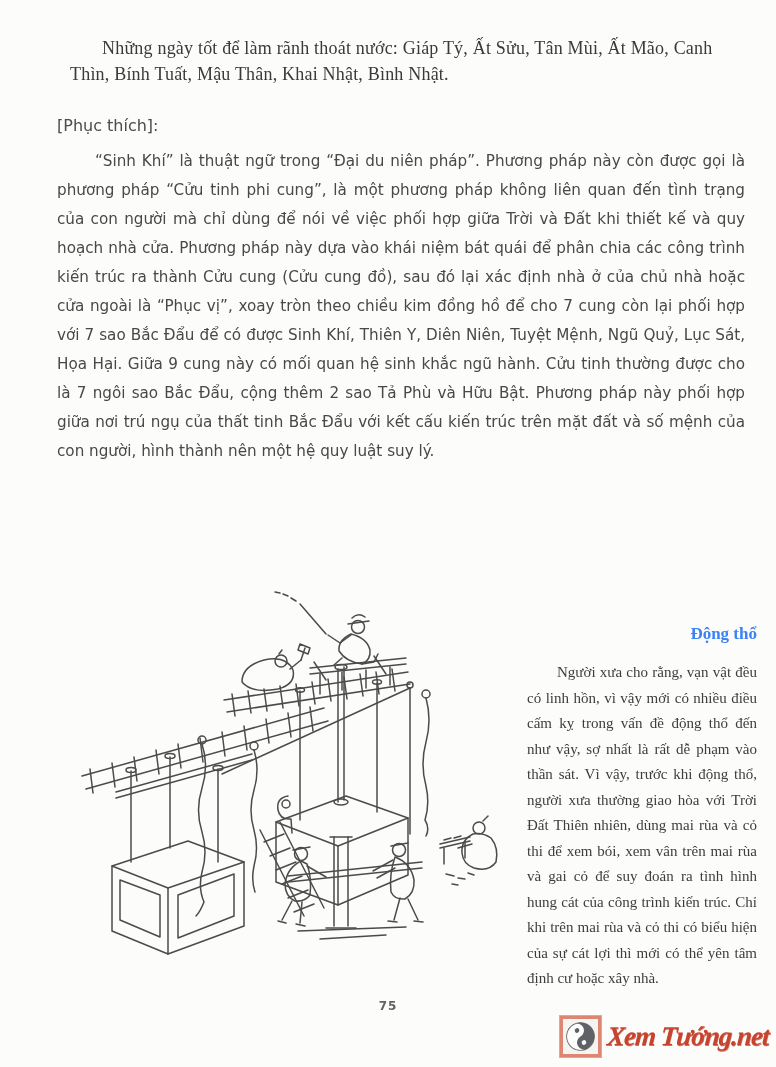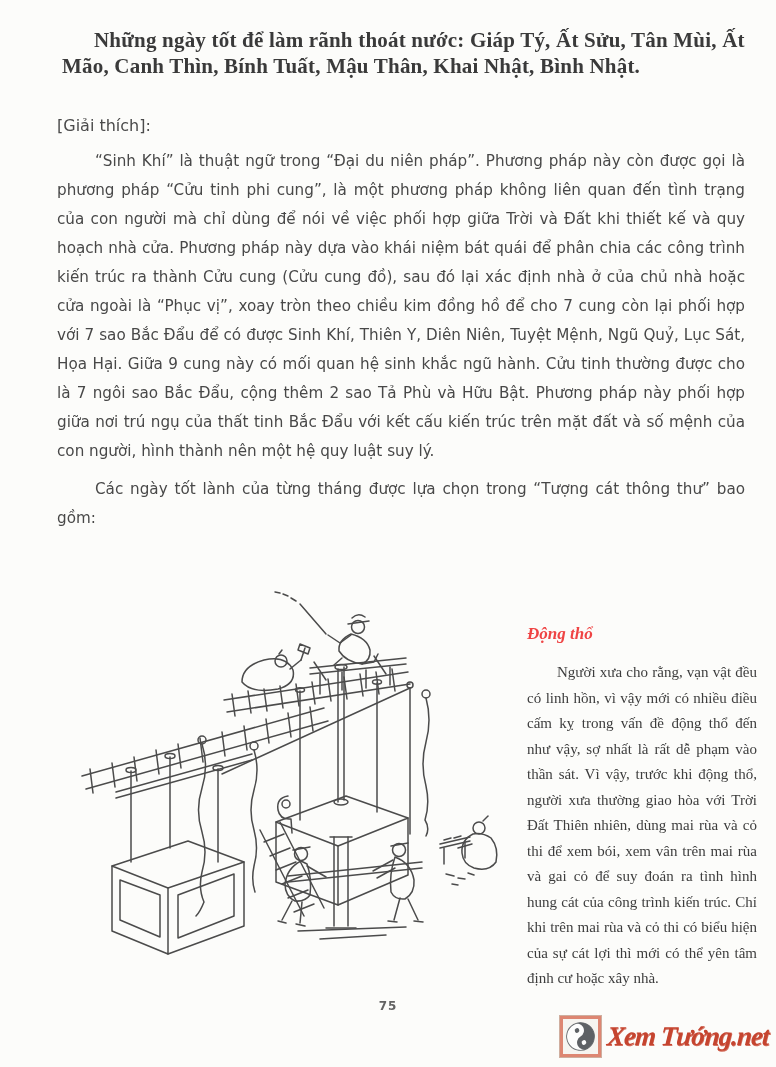--- a/index.html
+++ b/index.html
@@ -6,42 +6,42 @@
   body{
     width:776px;height:1067px;
     background:#fcfcfa;
     font-family:"DejaVu Sans",sans-serif;
     color:#434343;
     position:relative;
     overflow:hidden;
   }
   .intro{
     position:absolute;left:62px;top:27px;width:684px;
-    font-family:"Liberation Serif",serif;font-weight:700;
-    font-size:21px;line-height:26px;text-indent:32px;
-    color:#3a3a3a;letter-spacing:.2px;margin:0;
+    font-family:"Liberation Serif",serif;font-weight:400;
+    font-size:18px;line-height:26px;text-indent:32px;
+    color:#3a3a3a;letter-spacing:.2px;margin:8px;
   }
   .explain-label{
     position:absolute;left:57px;top:116px;
     font-size:16px;color:#4b4b4b;margin:0;
   }
   .content{
     position:absolute;left:57px;top:147px;width:688px;
     font-size:15.2px;line-height:29px;text-align:justify;color:#484848;
   }
   .content p{margin:0 0 9px 0;text-indent:38px;}
   .figure-row{
     position:absolute;left:73px;top:590px;width:684px;
     display:flex;gap:12px;align-items:flex-start;
   }
   .illustration-wrap{width:442px;height:392px;flex:none;}
   .sidebar{width:230px;flex:none;padding-top:34px;}
   .sidebar-heading{
-    font-family:"Liberation Serif",serif;font-style:italic;font-weight:700;
-    font-size:17px;color:#ef4444;margin:0 0 16px 0;
+    font-family:"Liberation Serif",serif;font-weight:700;
+    font-size:17px;color:#3b82f6;margin:0 0 16px 0;text-align:right;
   }
   .sidebar-body{
     font-family:"Liberation Serif",serif;
     font-size:15px;line-height:25.5px;text-align:justify;text-indent:30px;
     color:#3d3d3d;margin:0;
   }
   .page-number{
     position:absolute;left:0;right:0;top:999px;text-align:center;
     font-size:12px;font-weight:700;color:#636363;letter-spacing:1px;
   }
@@ -65,25 +65,24 @@
     text-shadow:0.5px 0.5px 0 #d4705f;
     white-space:nowrap;
   }
   svg.woodcut *{vector-effect:non-scaling-stroke;}
 </style>
 </head>
 <body>
 
 <p class="intro">Những ngày tốt để làm rãnh thoát nước: Giáp Tý, Ất Sửu, Tân Mùi, Ất Mão, Canh Thìn, Bính Tuất, Mậu Thân, Khai Nhật, Bình Nhật.</p>
 
-<p class="explain-label">[Giải thích]:</p>
+<p class="explain-label">[Phục thích]:</p>
 
 <div class="content">
   <p>“Sinh Khí” là thuật ngữ trong “Đại du niên pháp”. Phương pháp này còn được gọi là phương pháp “Cửu tinh phi cung”, là một phương pháp không liên quan đến tình trạng của con người mà chỉ dùng để nói về việc phối hợp giữa Trời và Đất khi thiết kế và quy hoạch nhà cửa. Phương pháp này dựa vào khái niệm bát quái để phân chia các công trình kiến trúc ra thành Cửu cung (Cửu cung đồ), sau đó lại xác định nhà ở của chủ nhà hoặc cửa ngoài là “Phục vị”, xoay tròn theo chiều kim đồng hồ để cho 7 cung còn lại phối hợp với 7 sao Bắc Đẩu để có được Sinh Khí, Thiên Y, Diên Niên, Tuyệt Mệnh, Ngũ Quỷ, Lục Sát, Họa Hại. Giữa 9 cung này có mối quan hệ sinh khắc ngũ hành. Cửu tinh thường được cho là 7 ngôi sao Bắc Đẩu, cộng thêm 2 sao Tả Phù và Hữu Bật. Phương pháp này phối hợp giữa nơi trú ngụ của thất tinh Bắc Đẩu với kết cấu kiến trúc trên mặt đất và số mệnh của con người, hình thành nên một hệ quy luật suy lý.</p>
-  <p>Các ngày tốt lành của từng tháng được lựa chọn trong “Tượng cát thông thư” bao gồm:</p>
 </div>
 
 <div class="figure-row">
   <div class="illustration-wrap">
     <svg class="woodcut" width="442" height="392" viewBox="0 0 440 392" fill="none" stroke="#4b4b4b" stroke-width="1.5" stroke-linecap="round" stroke-linejoin="round">
 
       <g>
         <path d="M150,110 L334,82"></path>
           <path d="M153,122 L336,94"></path>
         <path d="M158,104 L161,126"></path>

